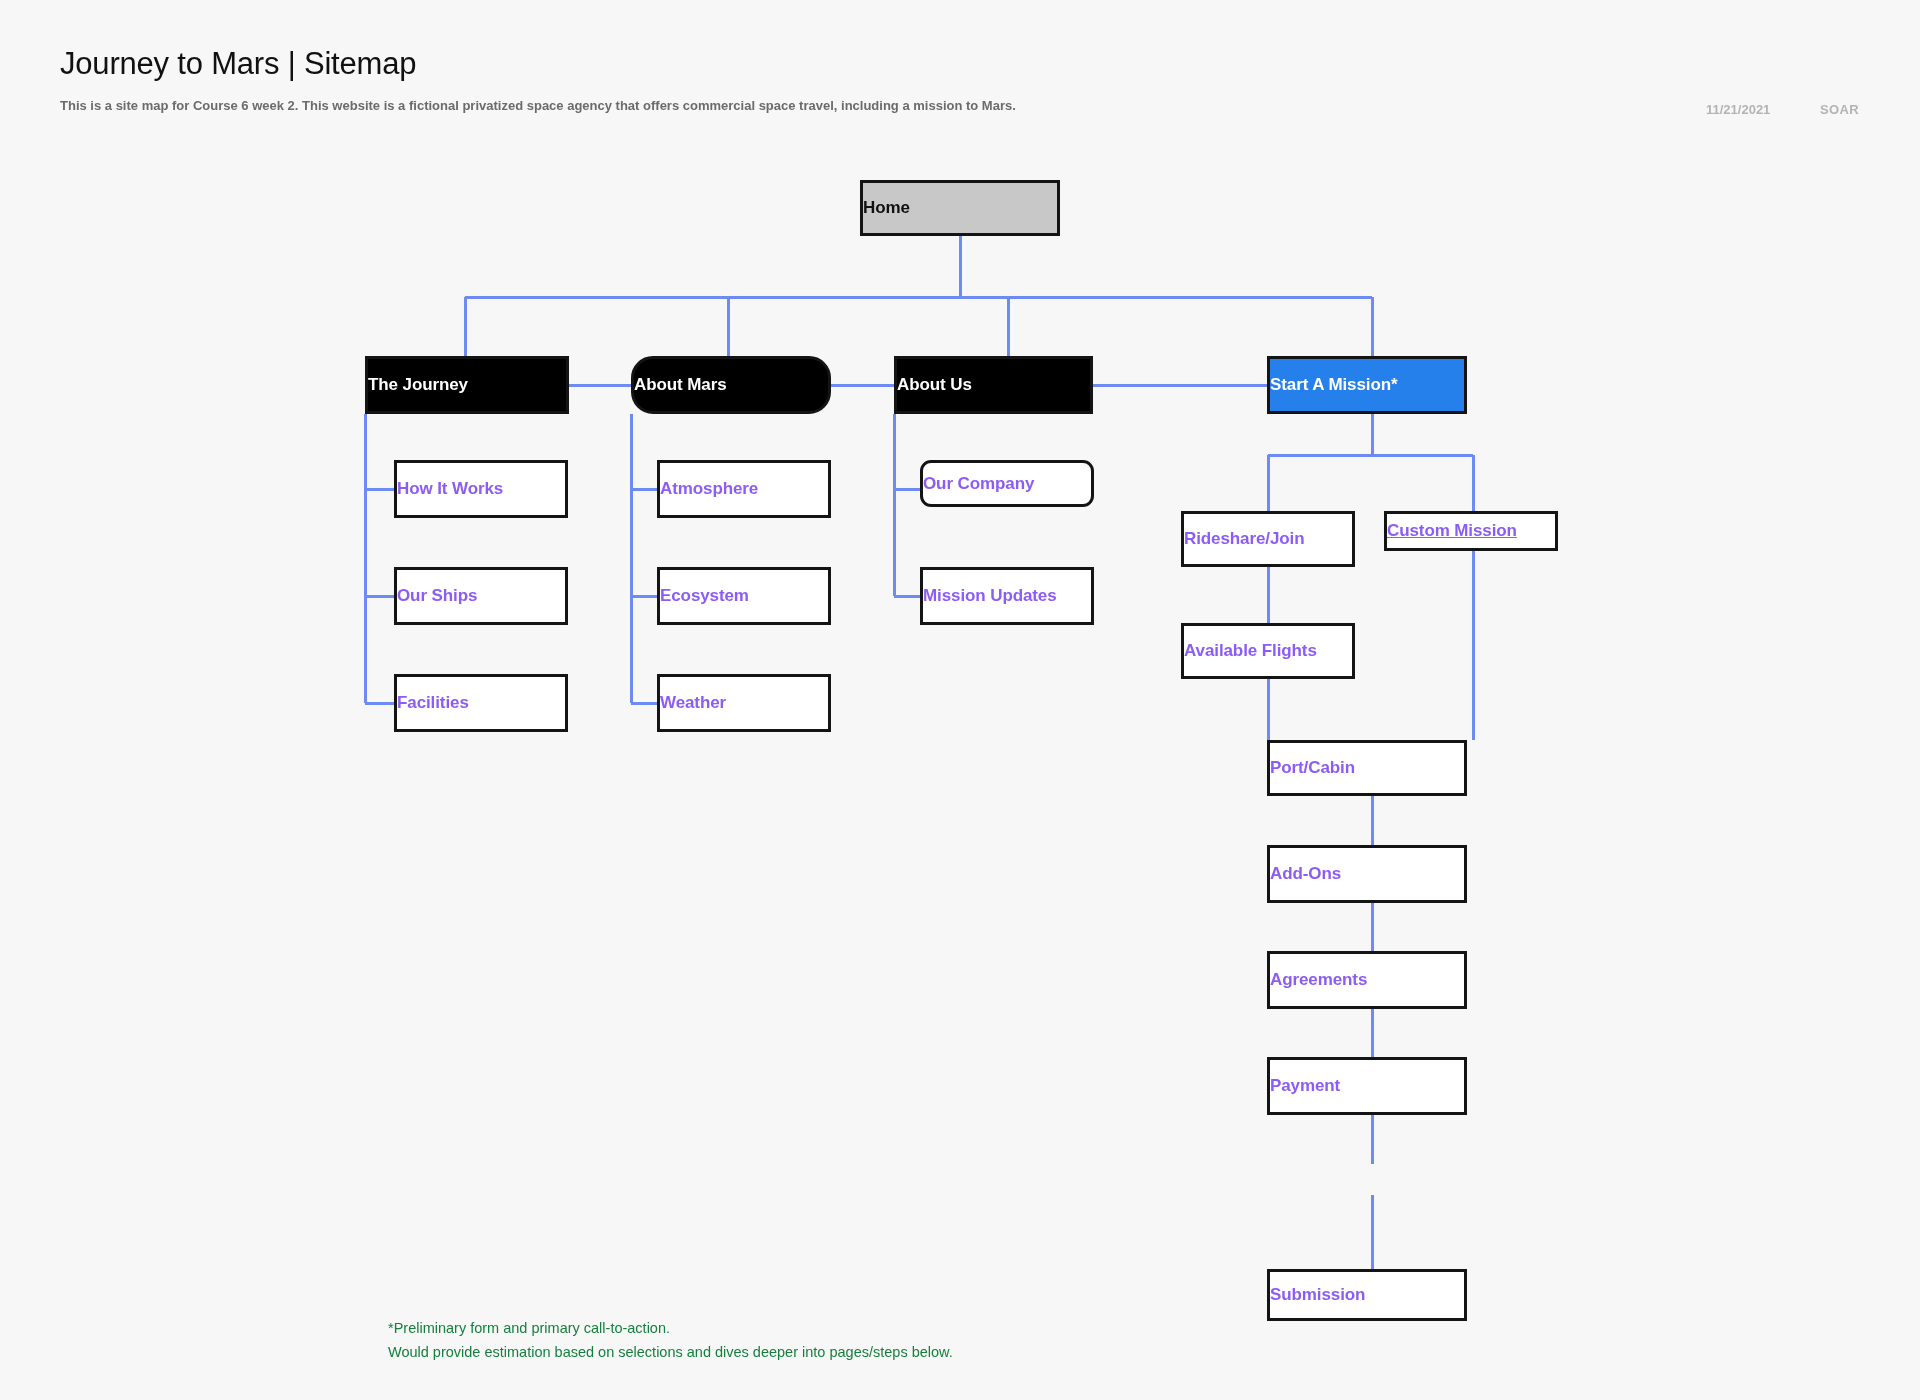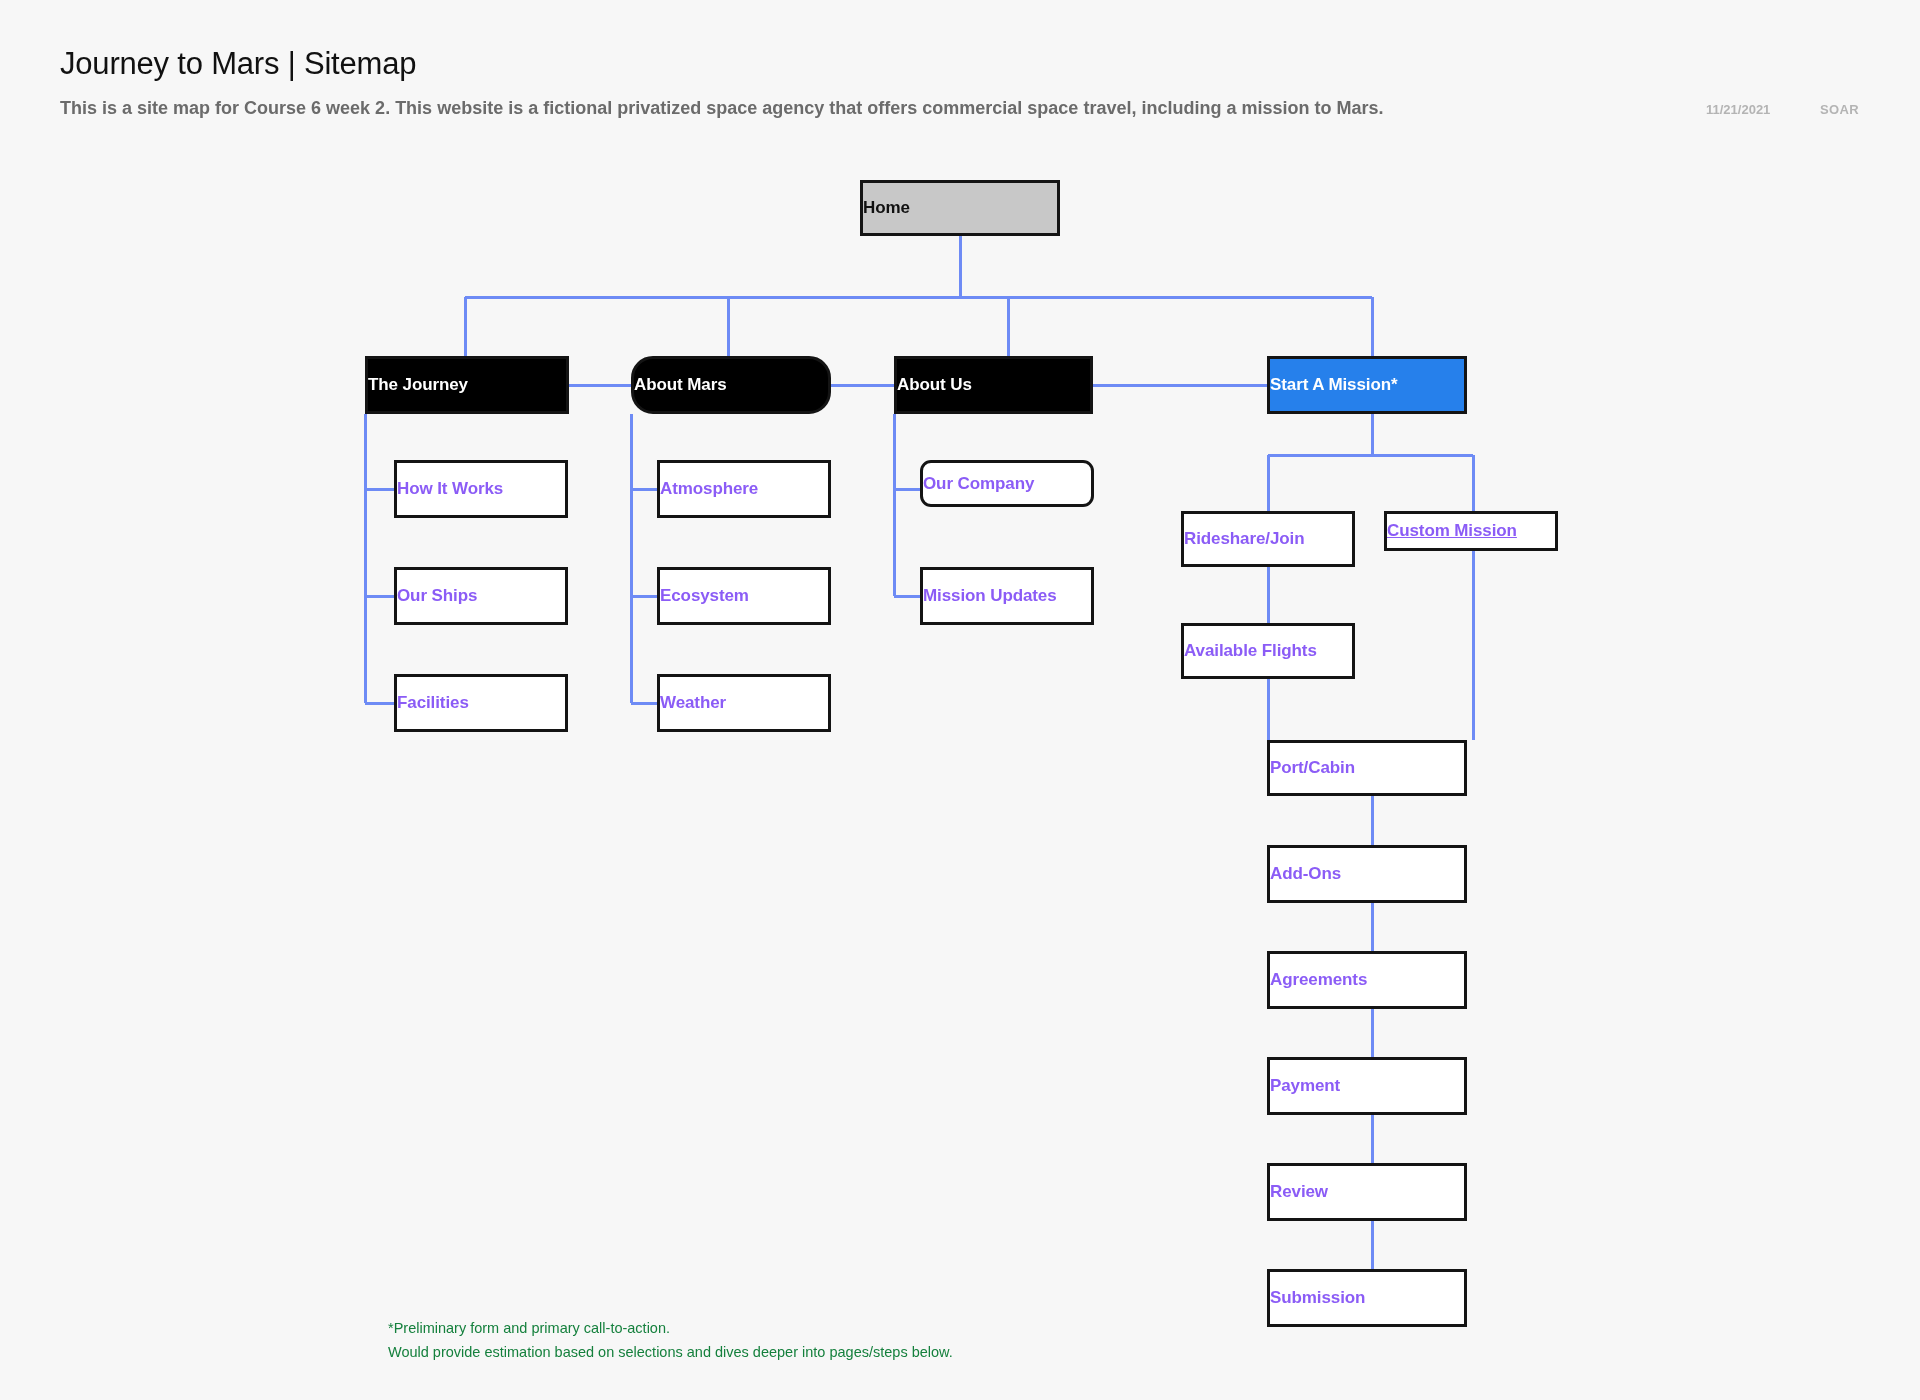--- a/index.html
+++ b/index.html
@@ -30,21 +30,21 @@
     font-size: 31px;
     font-weight: normal;
     letter-spacing: -0.2px;
     color: #111111;
     white-space: nowrap;
   }
   #page-subtitle {
     position: absolute;
     left: 60px;
     top: 98px;
-    font-size: 18px;
+    font-size: 13px;
     font-weight: bold;
     color: #6b6b6b;
     white-space: nowrap;
   }
   #meta-date {
     position: absolute;
     left: 1706px;
     top: 102px;
     font-size: 13px;
     font-weight: bold;
@@ -238,24 +238,21 @@
   </div>
   <div class="node leaf" style="left:1267px; top:845px; width:200px; height:58px;">
     <span>Add-Ons</span>
   </div>
   <div class="node leaf" style="left:1267px; top:951px; width:200px; height:58px;">
     <span>Agreements</span>
   </div>
   <div class="node leaf" style="left:1267px; top:1057px; width:200px; height:58px;">
     <span>Payment</span>
   </div>
-  <div class="node leaf" style="left:1267px; top:1163px; width:200px; height:58px;">
-    <span>Review</span>
-  </div>
-  <div class="node leaf" style="left:1267px; top:1269px; width:200px; height:58px;">
+  <div class="node leaf" style="left:1267px; top:1269px; width:200px; height:52px;">
     <span>Submission</span>
   </div>
 
 </div>
 
 <div id="footnote">
   <div>*Preliminary form and primary call-to-action.</div>
   <div>Would provide estimation based on selections and dives deeper into pages/steps below.</div>
 </div>
 

